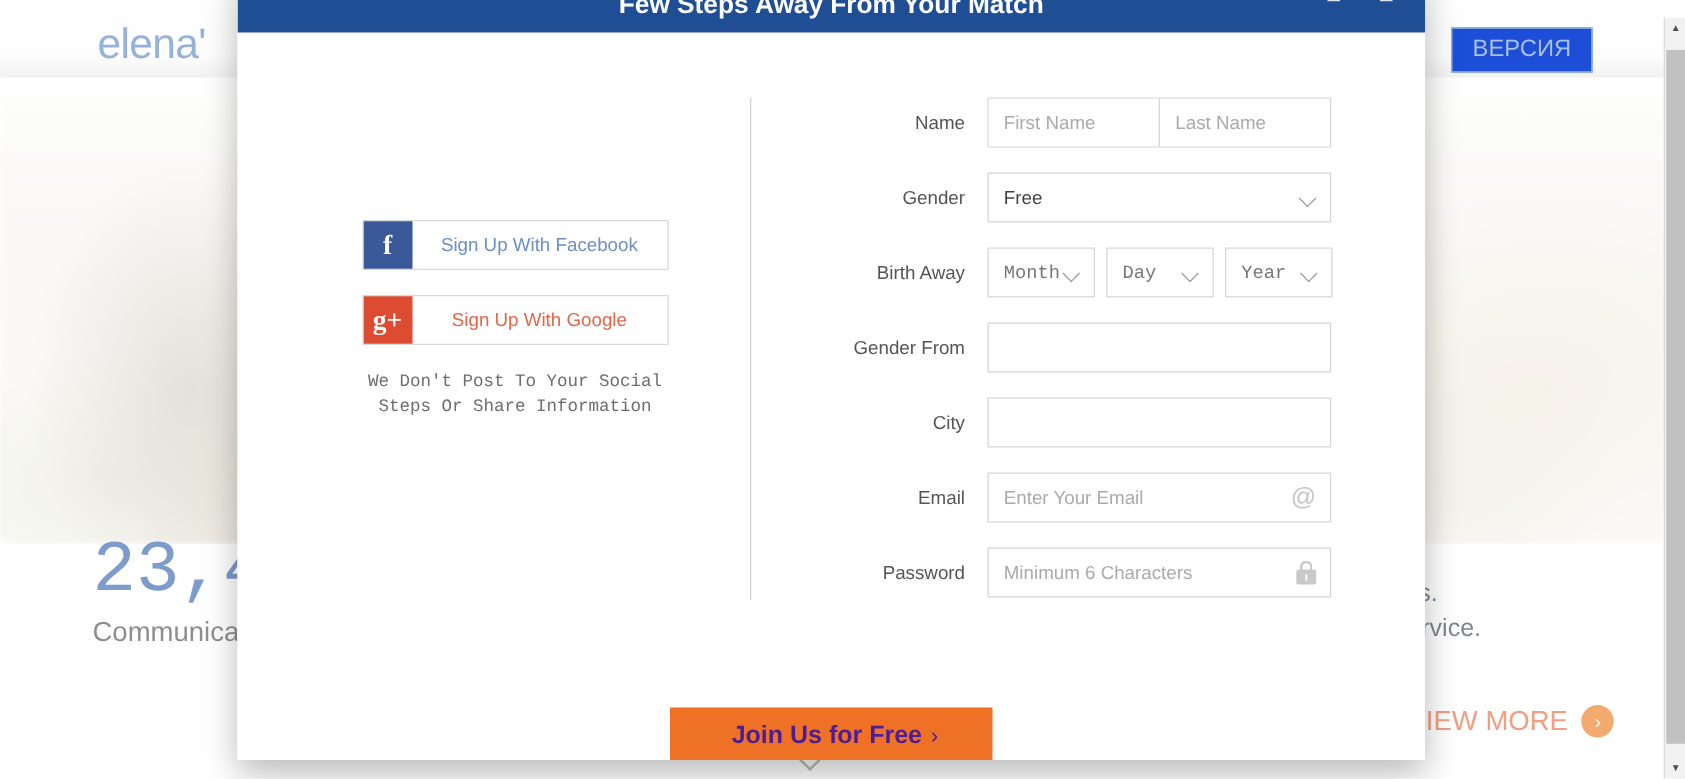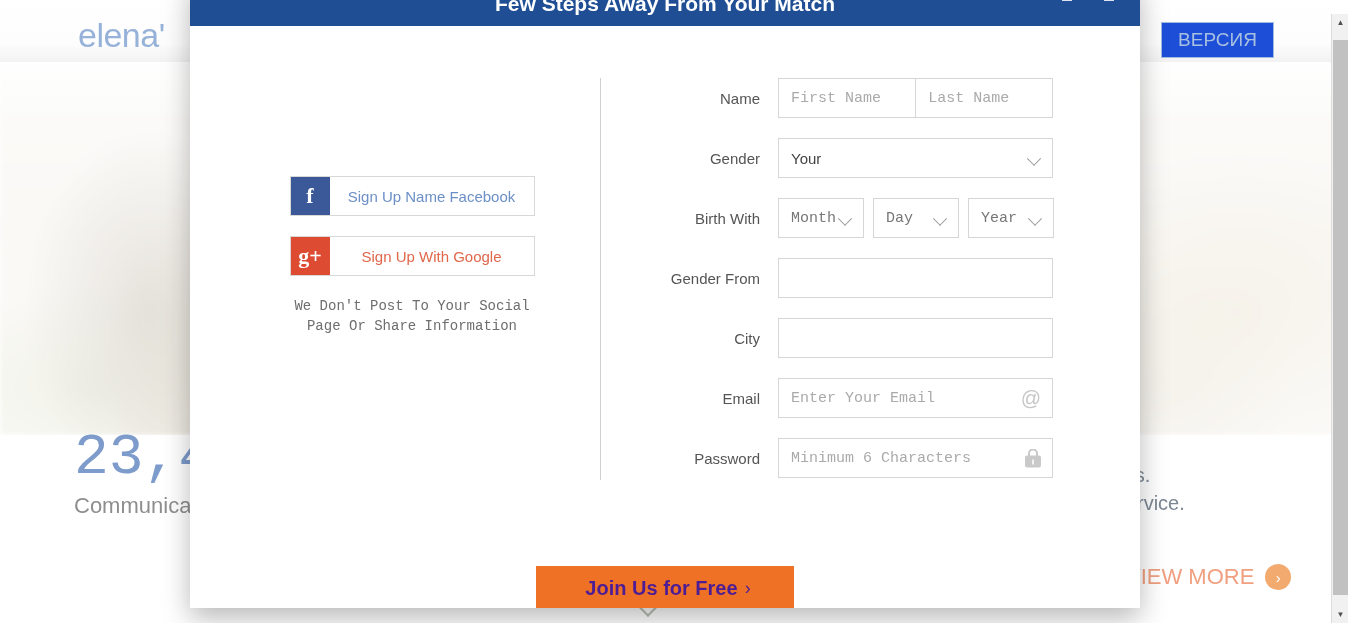--- a/index.html
+++ b/index.html
@@ -157,31 +157,31 @@
     flex:1; display:flex; align-items:center; justify-content:center;
     font-size:15px;
   }
   .social-txt.fb { color:#6c8fc6; }
   .social-txt.gp { color:#e0674a; }
   .left-note {
     font-size:14px; color:#6e6e6e; line-height:20px; margin-top:8px;font-family:Liberation Mono, monospace;
   }
 
   
-  .form { position:absolute; left:428px; top:52px; width:440px; }
+  .form { position:absolute; left:440px; top:52px; width:440px; }
   .row { display:flex; align-items:center; margin-bottom:20px; }
   .lbl {
     width:160px; text-align:right; padding-right:18px;
     font-size:15px; color:#555555;
   }
   .fields { position:relative; width:275px; }
   .inp {
     width:100%; height:40px; border:1px solid #d6d6d6; background:#ffffff;
     font-size:15px; color:#444444; padding:0 12px;
-    font-family:Liberation Mono, monospace; outline:none;
+    font-family:Liberation Sans, sans-serif; outline:none;
   }
   .inp::placeholder { color:#aaaaaa; }
   .name-wrap { display:flex; width:275px; border:1px solid #d6d6d6; }
   .name-wrap .inp { border:none; height:38px; }
   .name-wrap .inp + .inp { border-left:1px solid #d6d6d6; }
   .sel-wrap { position:relative; width:275px; }
   .sel {
     width:100%; height:40px; border:1px solid #d6d6d6; background:#ffffff;
     font-size:15px; color:#444444; padding:0 30px 0 12px;
     display:flex; align-items:center;
@@ -280,58 +280,58 @@
   </div>
 
   <div class="modal-body">
 
     <div class="divider"></div>
 
     <div class="left-col">
 
       <div class="social-btn">
         <div class="social-ico fb">f</div>
-        <div class="social-txt fb">Sign Up Name Facebook</div>
+        <div class="social-txt fb">Sign Up With Facebook</div>
       </div>
 
       <div class="social-btn">
         <div class="social-ico gp">g+</div>
         <div class="social-txt gp">Sign Up With Google</div>
       </div>
 
       <div class="left-note">
         <div>We Don't Post To Your Social</div>
-        <div>Page Or Share Information</div>
+        <div>Steps Or Share Information</div>
       </div>
     </div>
 
     <div class="form">
 
       <div class="row">
         <div class="lbl">Name</div>
         <div class="fields">
           <div class="name-wrap">
             <input class="inp" type="text" placeholder="First Name" style="">
             <input class="inp" type="text" placeholder="Last Name" style="">
           </div>
         </div>
       </div>
 
       <div class="row">
         <div class="lbl">Gender</div>
         <div class="fields">
           <div class="sel-wrap">
-            <div class="sel">Your</div>
+            <div class="sel">Free</div>
             <span class="chev"></span>
           </div>
         </div>
       </div>
 
       <div class="row">
-        <div class="lbl">Birth With</div>
+        <div class="lbl">Birth Away</div>
         <div class="fields">
           <div class="bd-row">
             <div class="bd-item">
               <div class="sel ph">Month</div>
               <span class="chev"></span>
             </div>
             <div class="bd-item">
               <div class="sel ph">Day</div>
               <span class="chev"></span>
             </div>

